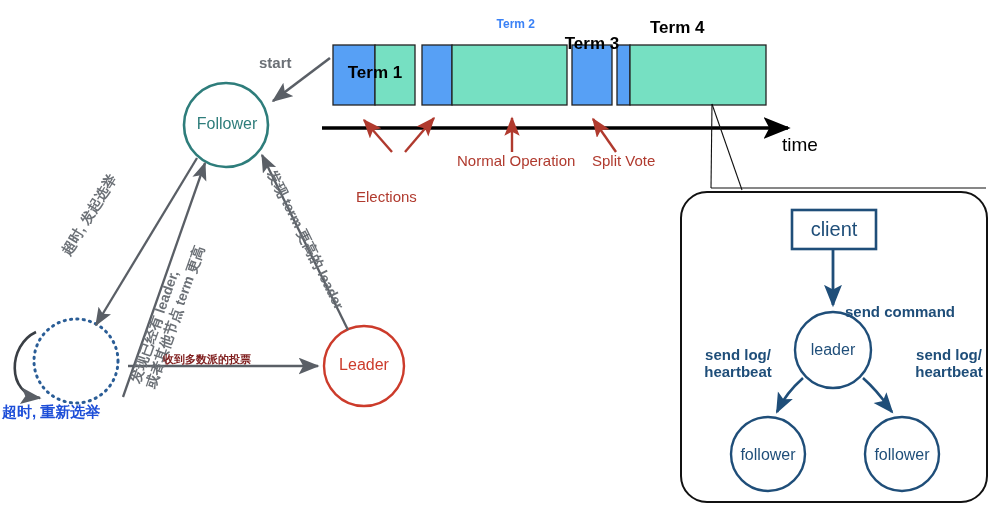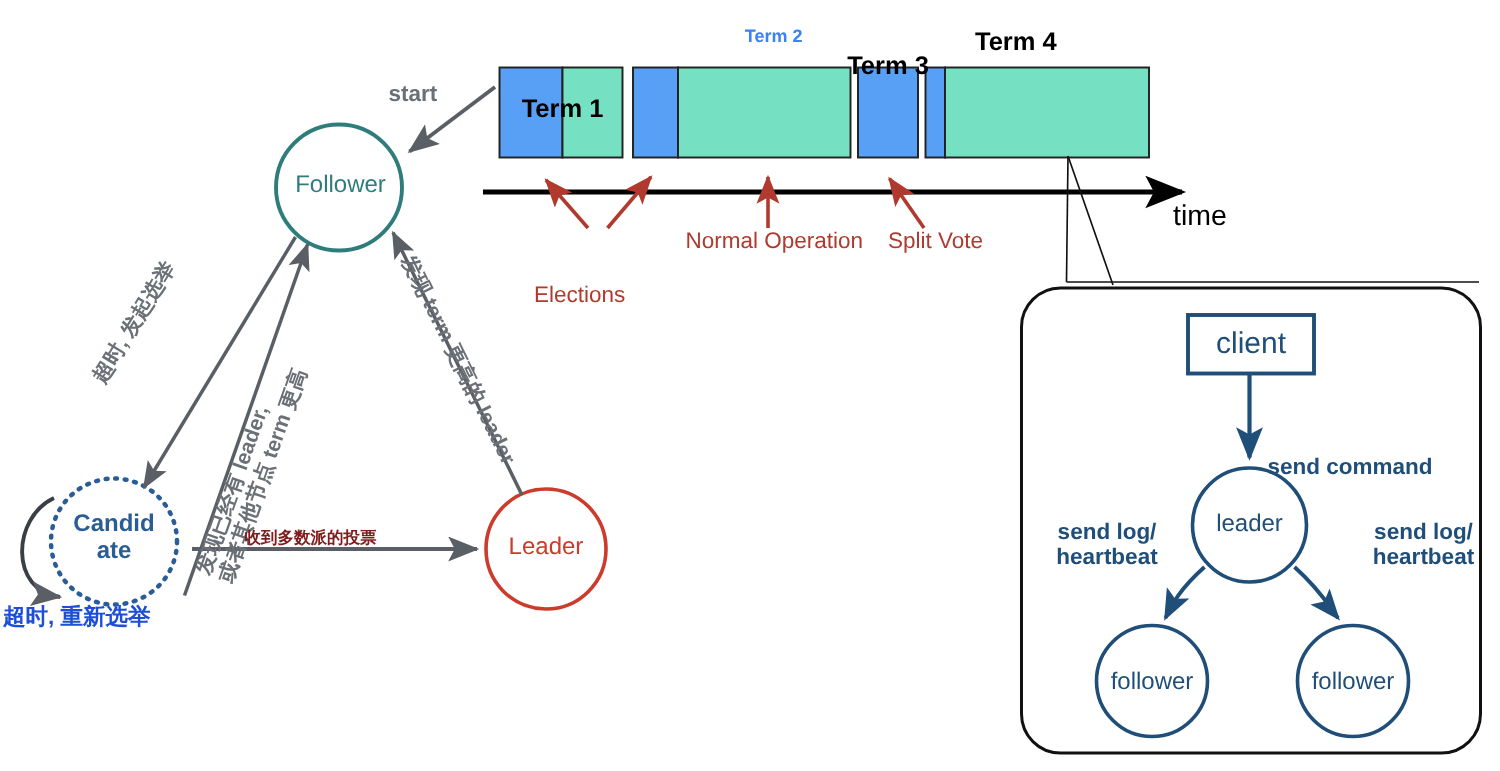--- a/index.html
+++ b/index.html
@@ -80,22 +80,20 @@
     <path d="M803,378 C784,395 780,406 777,412" fill="none" stroke="#1f4e79" stroke-width="2.6" marker-end="url(#ah-navy)"></path>
     <path d="M863,378 C882,395 887,406 892,412" fill="none" stroke="#1f4e79" stroke-width="2.6" marker-end="url(#ah-navy)"></path>
   </svg>
 
   <div class="lay">
 
     <div class="txt" style="left:259px;top:55px;font-size:15px;font-weight:bold;color:#6b7076;">start</div>
 
     <div class="txt" style="left:193px;top:115px;width:68px;text-align:center;font-size:16px;color:#2e7d7b;">Follower</div>
 
-    <div class="txt" style="left:36px;top:341px;width:80px;text-align:center;font-size:16px;color:#2a5d96;font-weight:bold;">Candid
-ate</div>
 
     <div class="txt" style="left:330px;top:356px;width:68px;text-align:center;font-size:16px;color:#cc3b2b;">Leader</div>
 
     <div class="txt bold" style="left:59px;top:250px;font-size:14px;color:#6b7076;
                 transform:rotate(-58.5deg);transform-origin:left top;">超时, 发起选举</div>
 
     <div class="txt bold" style="left:128px;top:380px;font-size:14px;color:#6b7076;text-align:left;
                 transform:rotate(-70.5deg);transform-origin:left top;">发现已经有 leader,
 或者其他节点 term 更高</div>
 

